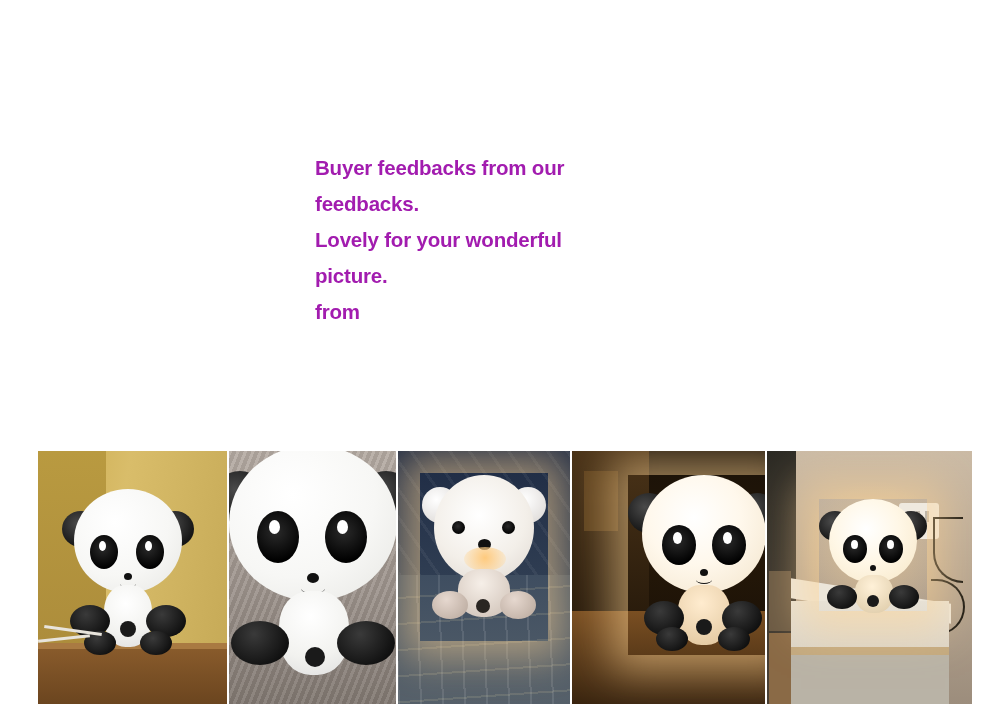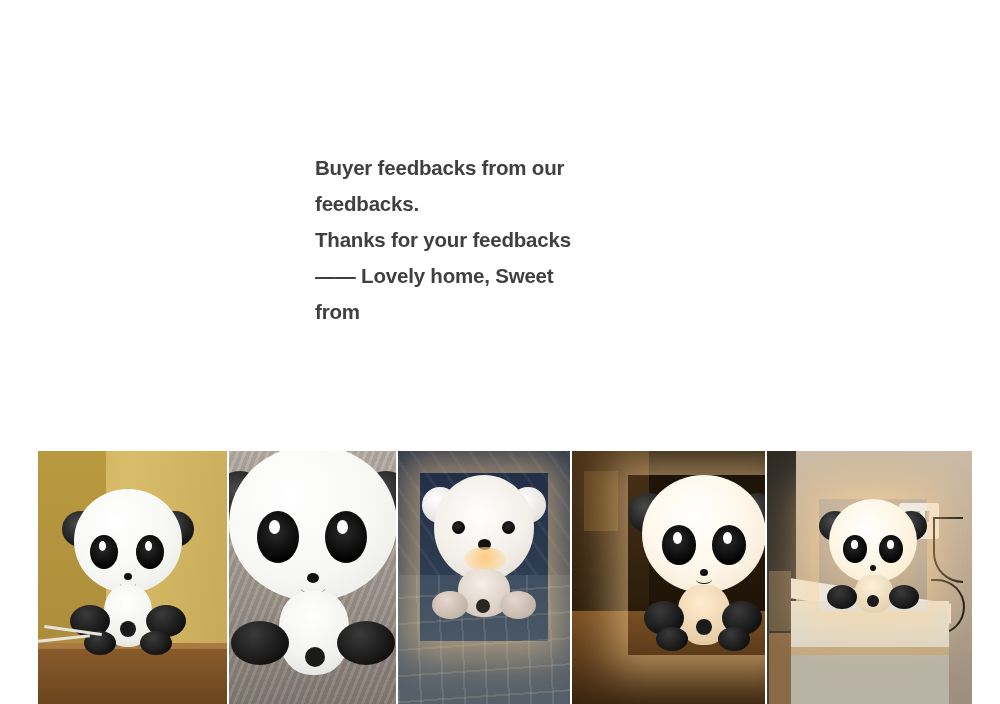--- a/index.html
+++ b/index.html
@@ -12,21 +12,21 @@
   .page { position: relative; width: 1000px; height: 704px; background:#fff; }
 
   
   .review-col { position: absolute; top: 0; }
   .review-col.left  { left: 0;   width: 532px; overflow: hidden; }
   .review-col.right { left: 532px; width: 468px; overflow: hidden; }
 
   
   .promo {
     position: absolute; left: 315px; top: 150px; width: 300px;
-    color: #404040; font-size: 20.5px; font-weight: bold;
+    color: #a21caf; font-size: 20.5px; font-weight: bold;
     line-height: 36px; letter-spacing: -0.2px;
   }
 
   
   .strip { position: absolute; left: 38px; top: 451px; width: 934px; height: 253px; }
   .strip-cell { position: absolute; top: 0; height: 253px; overflow: hidden; background:#222; }
 
   
   .scene { position: absolute; inset: 0; overflow: hidden; }
 
@@ -96,22 +96,22 @@
     
 
     
 
     
   </div>
 
   <div class="promo">
     <div>Buyer feedbacks from our</div>
     <div>feedbacks.</div>
-    <div>Thanks for your feedbacks</div>
-    <div>—— Lovely home, Sweet</div>
+    <div>Lovely for your wonderful</div>
+    <div>picture.</div>
     <div>from</div>
   </div>
 
   <div class="strip">
 
     <div class="strip-cell" style="left:0px;width:189px;">
       <span class="txt-hidden">Panda lamp unlit on a wooden shelf against a yellow wall</span>
       <div class="scene" style="background:linear-gradient(100deg,#c9a84a 0%,#d9bd6a 40%,#c5a956 100%);">
         <div style="position:absolute;left:0;top:0;width:36%;height:100%;background:linear-gradient(180deg,#b99a40,#a9893a);"></div>
         <div style="position:absolute;left:0;top:195px;width:100%;height:58px;background:linear-gradient(180deg,#8a5c2c,#6b451f);"></div>

